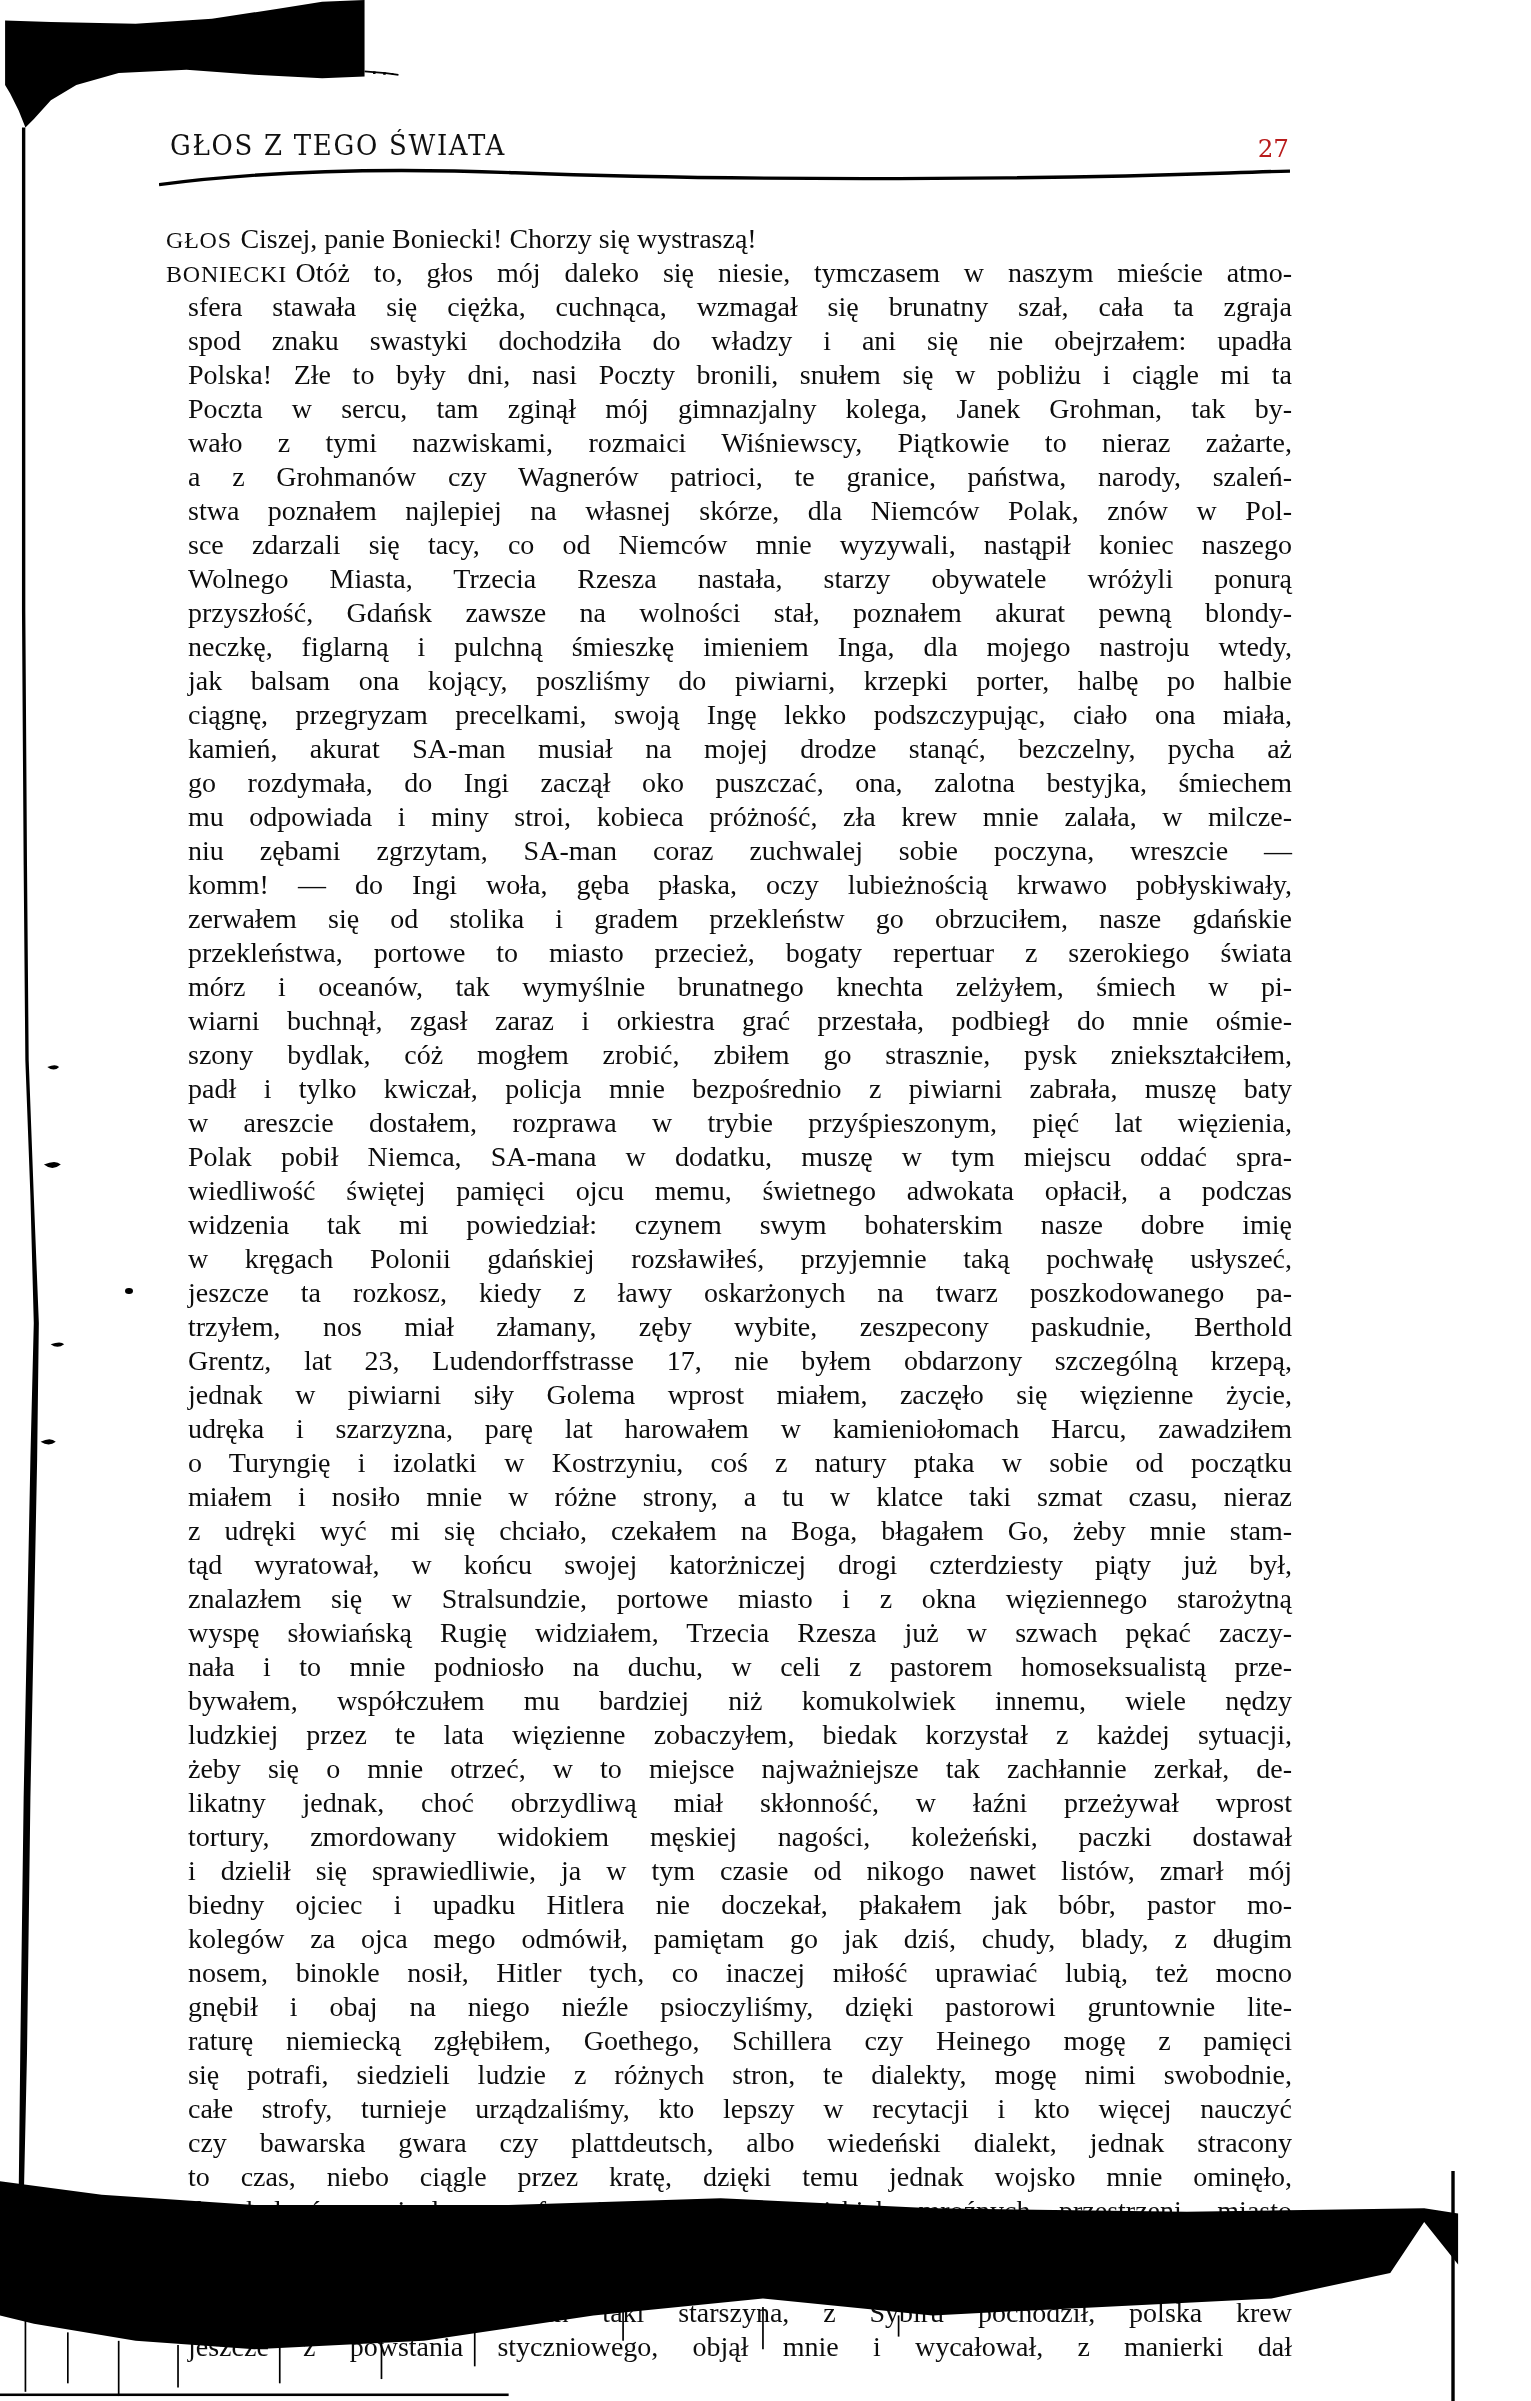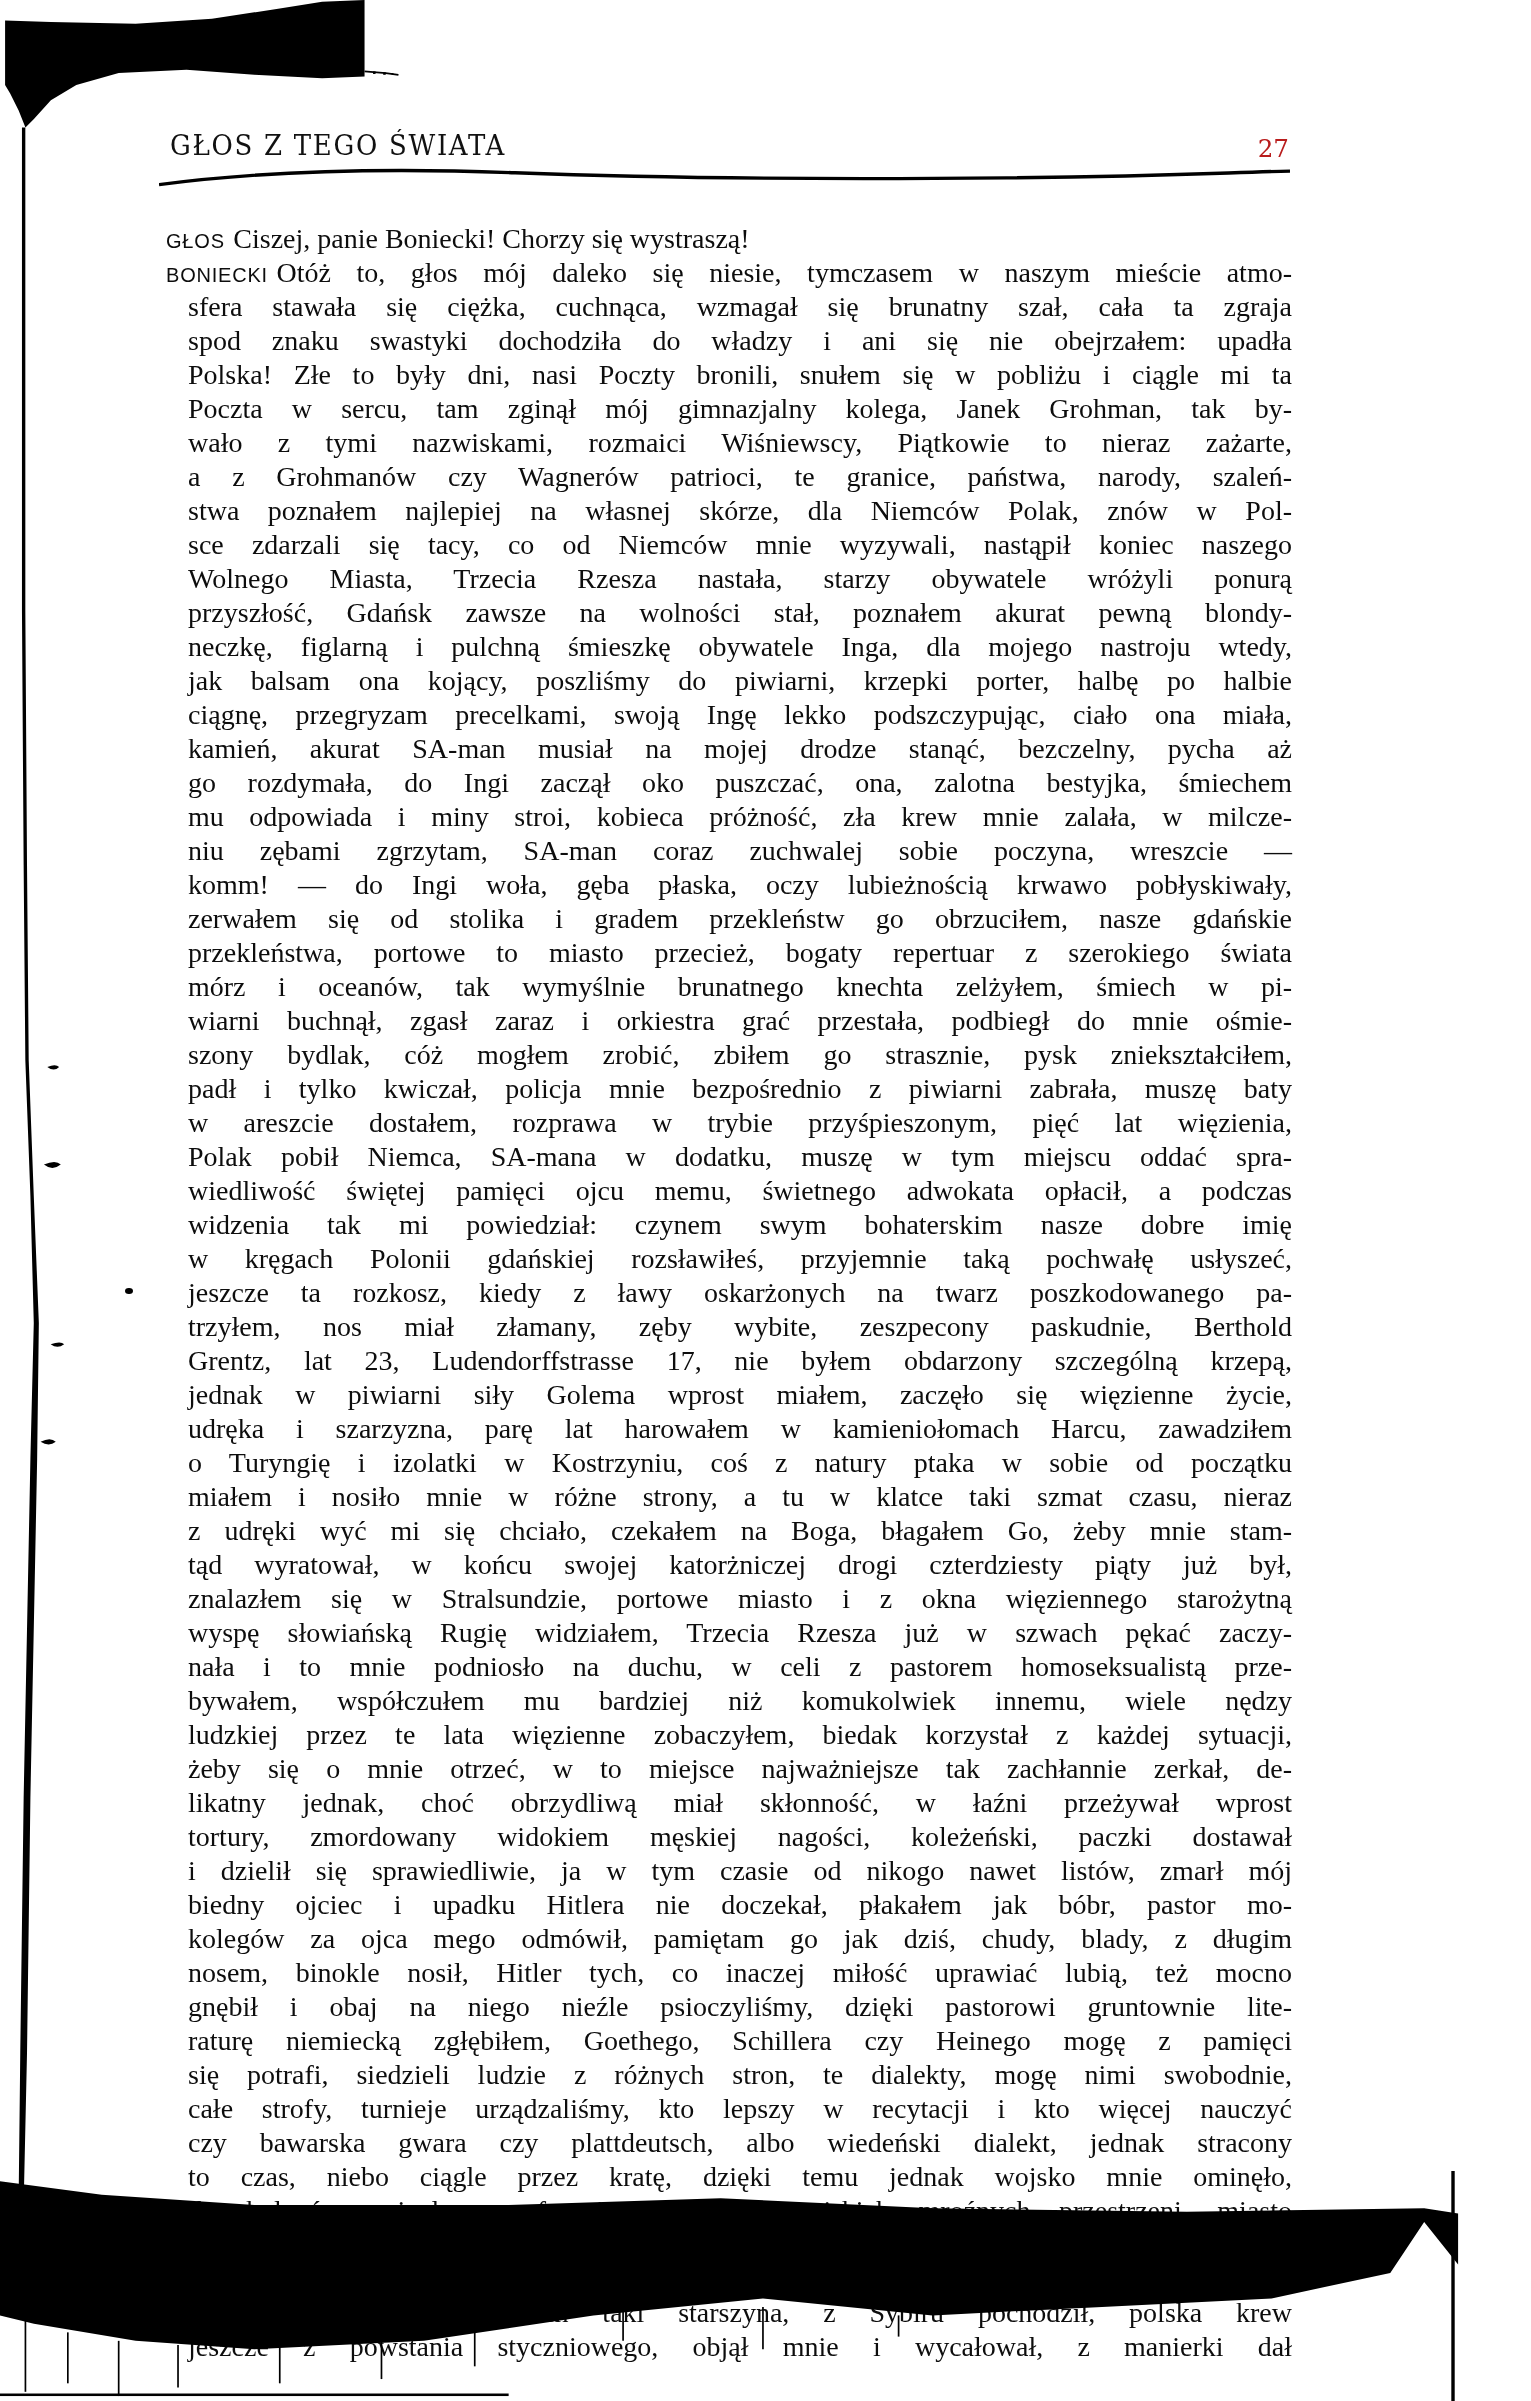--- a/index.html
+++ b/index.html
@@ -26,21 +26,21 @@
 
   .body-text {
     position: absolute; left: 166px; top: 222px; width: 1126px;
     font-family: "Liberation Serif", serif; font-size: 28px; line-height: 34px;
     color: #0d0d0d;
   }
   .speech { margin: 0; }
   .speech .line { display: block; white-space: nowrap; text-align: justify; text-align-last: justify; height: 34px; }
   .speech .line.last { text-align-last: left; }
   .speech .line.indent { padding-left: 22px; }
-  .speaker { font-family: Liberation Sans, sans-serif; font-size: 20px; letter-spacing: 0.8px; margin-right: 8.5px; }
+  .speaker { font-family: Liberation Serif, serif; font-size: 24px; letter-spacing: 0.8px; margin-right: 8.5px; }
 </style>
 </head>
 <body>
 
 <div class="page">
 
   <svg class="scan-top" viewBox="0 0 900 180" preserveAspectRatio="none">
     <path d="M6 24 L60 26 L160 28 L250 22 L330 10 L380 2 L430 0 L430 90 L380 92 L300 88 L220 82 L140 86 L90 100 L60 118 L40 140 L30 150 L22 130 L12 110 L6 100 Z" fill="#000"></path>
     <path d="M430 84 L455 86 L470 88" stroke="#000" stroke-width="2" fill="none"></path>
     <rect x="440" y="84" width="3" height="3" fill="#000"></rect>
@@ -76,21 +76,21 @@
     <span class="line indent"><span>sfera stawała się ciężka, cuchnąca, wzmagał się brunatny szał, cała ta zgraja</span></span>
         <span class="line indent"><span>spod znaku swastyki dochodziła do władzy i ani się nie obejrzałem: upadła</span></span>
         <span class="line indent"><span>Polska! Złe to były dni, nasi Poczty bronili, snułem się w pobliżu i ciągle mi ta</span></span>
         <span class="line indent"><span>Poczta w sercu, tam zginął mój gimnazjalny kolega, Janek Grohman, tak by-</span></span>
         <span class="line indent"><span>wało z tymi nazwiskami, rozmaici Wiśniewscy, Piątkowie to nieraz zażarte,</span></span>
         <span class="line indent"><span>a z Grohmanów czy Wagnerów patrioci, te granice, państwa, narody, szaleń-</span></span>
         <span class="line indent"><span>stwa poznałem najlepiej na własnej skórze, dla Niemców Polak, znów w Pol-</span></span>
         <span class="line indent"><span>sce zdarzali się tacy, co od Niemców mnie wyzywali, nastąpił koniec naszego</span></span>
         <span class="line indent"><span>Wolnego Miasta, Trzecia Rzesza nastała, starzy obywatele wróżyli ponurą</span></span>
         <span class="line indent"><span>przyszłość, Gdańsk zawsze na wolności stał, poznałem akurat pewną blondy-</span></span>
-        <span class="line indent"><span>neczkę, figlarną i pulchną śmieszkę obywatele Inga, dla mojego nastroju wtedy,</span></span>
+        <span class="line indent"><span>neczkę, figlarną i pulchną śmieszkę imieniem Inga, dla mojego nastroju wtedy,</span></span>
         <span class="line indent"><span>jak balsam ona kojący, poszliśmy do piwiarni, krzepki porter, halbę po halbie</span></span>
         <span class="line indent"><span>ciągnę, przegryzam precelkami, swoją Ingę lekko podszczypując, ciało ona miała,</span></span>
         <span class="line indent"><span>kamień, akurat SA-man musiał na mojej drodze stanąć, bezczelny, pycha aż</span></span>
         <span class="line indent"><span>go rozdymała, do Ingi zaczął oko puszczać, ona, zalotna bestyjka, śmiechem</span></span>
         <span class="line indent"><span>mu odpowiada i miny stroi, kobieca próżność, zła krew mnie zalała, w milcze-</span></span>
         <span class="line indent"><span>niu zębami zgrzytam, SA-man coraz zuchwalej sobie poczyna, wreszcie —</span></span>
         <span class="line indent"><span>komm! — do Ingi woła, gęba płaska, oczy lubieżnością krwawo pobłyskiwały,</span></span>
         <span class="line indent"><span>zerwałem się od stolika i gradem przekleństw go obrzuciłem, nasze gdańskie</span></span>
         <span class="line indent"><span>przekleństwa, portowe to miasto przecież, bogaty repertuar z szerokiego świata</span></span>
         <span class="line indent"><span>mórz i oceanów, tak wymyślnie brunatnego knechta zelżyłem, śmiech w pi-</span></span>

